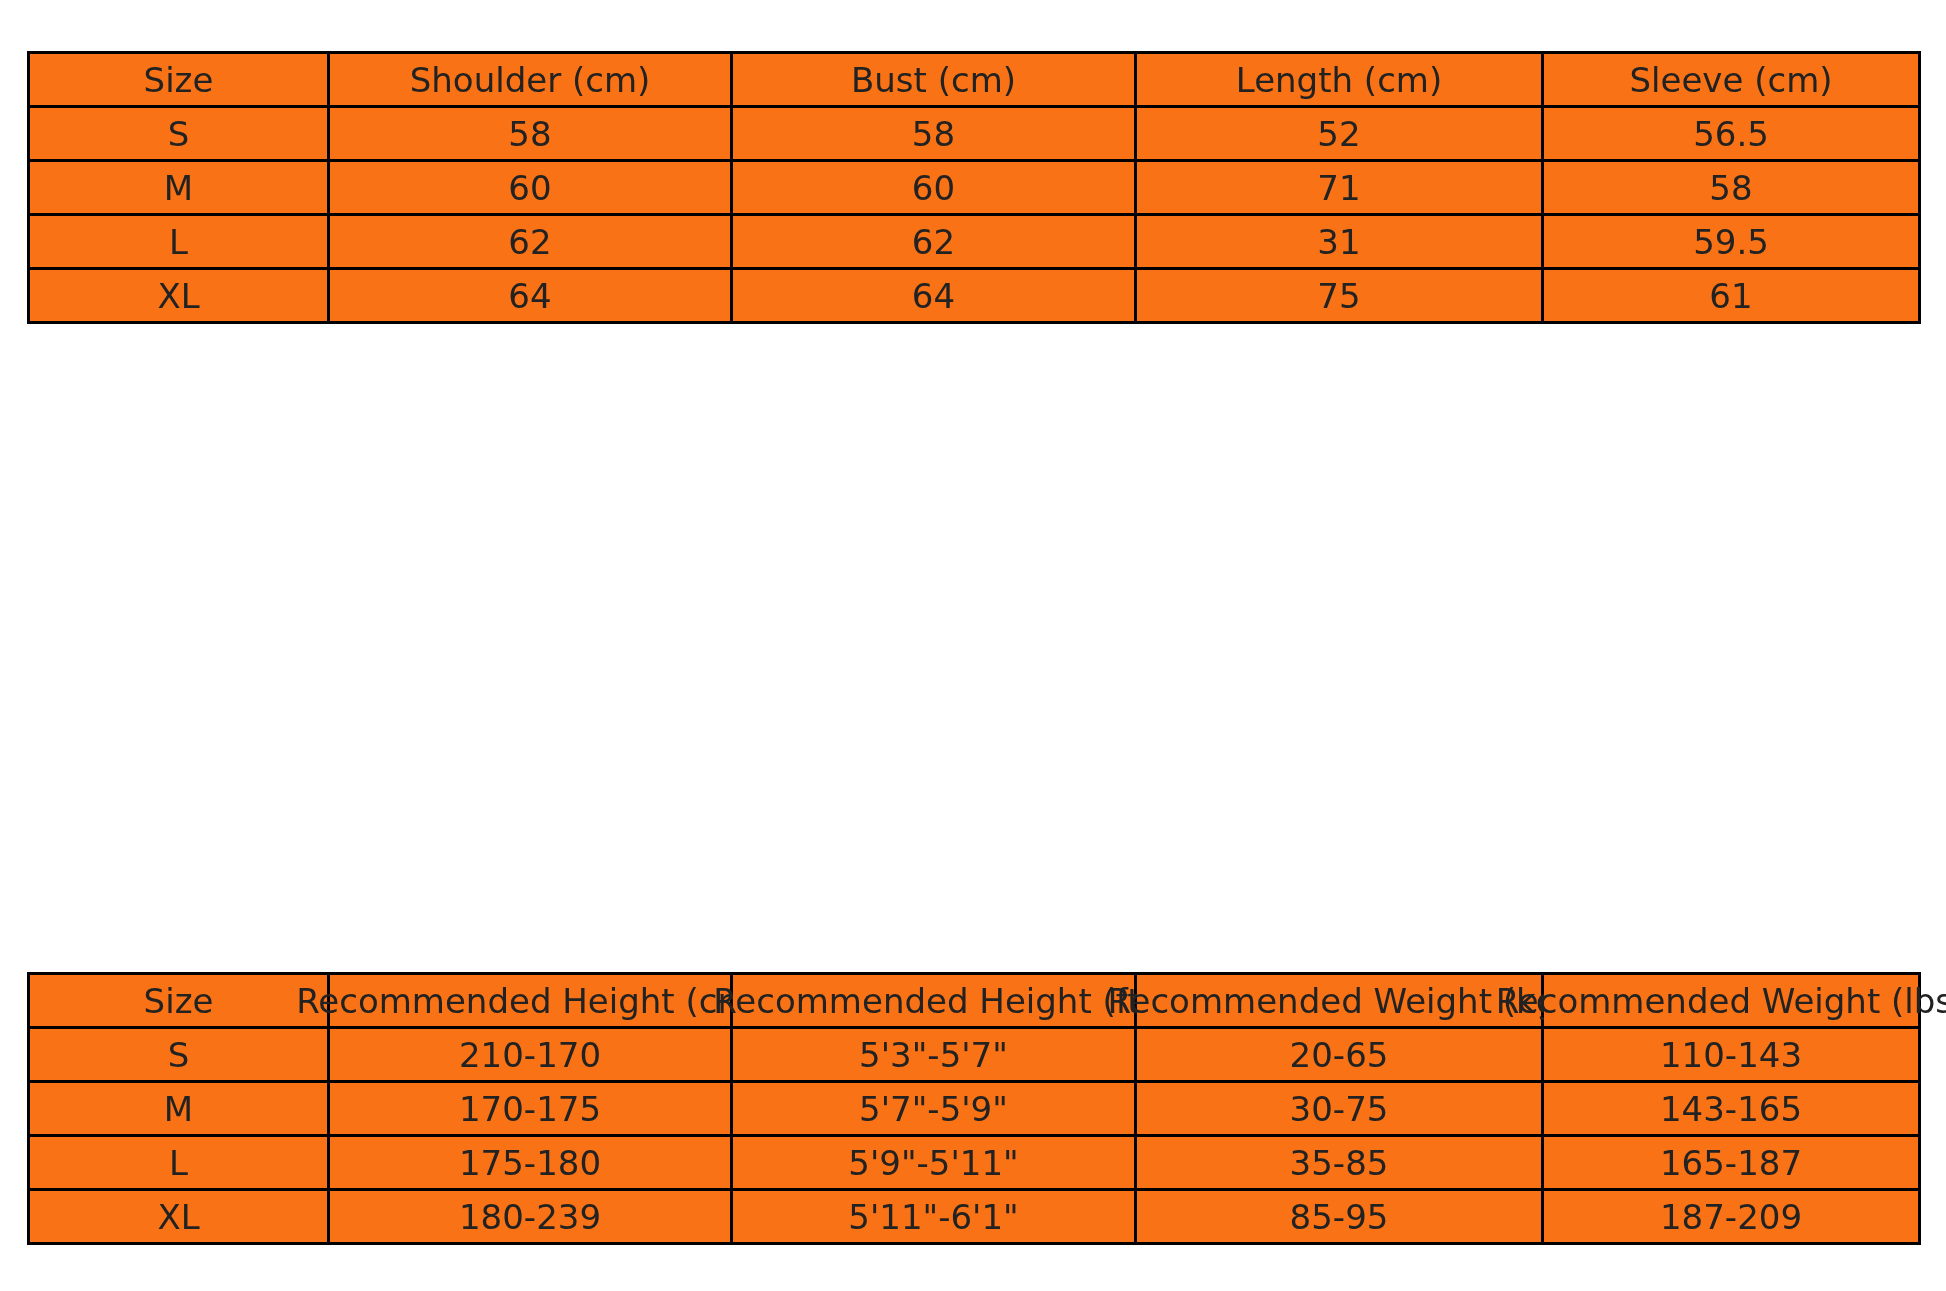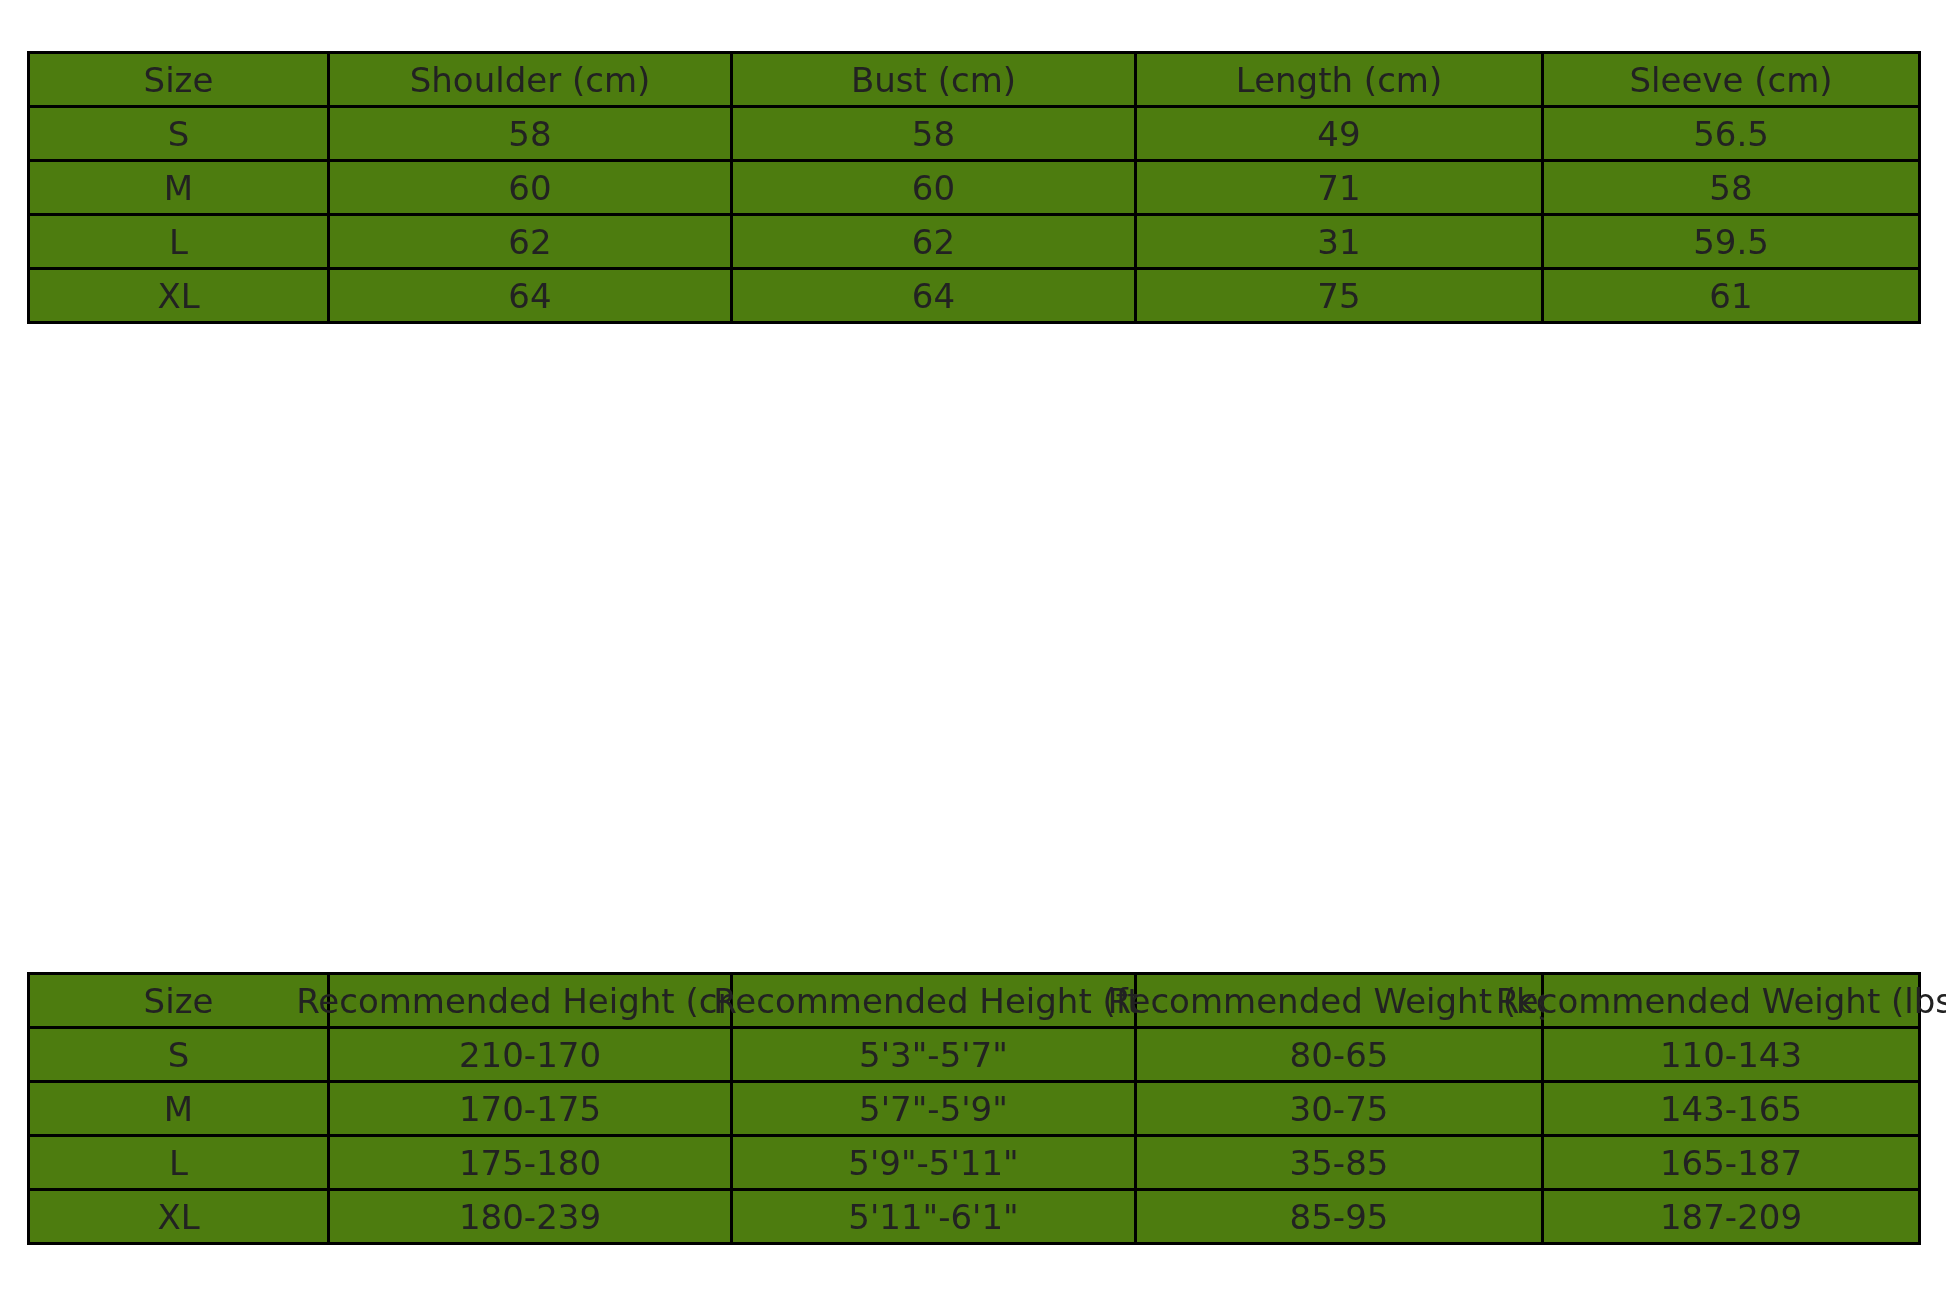--- a/index.html
+++ b/index.html
@@ -20,21 +20,21 @@
     position: absolute;
     left: 27px;
     border-collapse: collapse;
     table-layout: fixed;
   }
   #table-0 { top: 51px; }
   #table-1 { top: 972px; }
   table.size-table th,
   table.size-table td {
     border: 3px solid #000000;
-    background: #4d7c0f;
+    background: #f97316;
     text-align: center;
     vertical-align: middle;
     font-size: 34px;
     font-weight: normal;
     line-height: 1;
     padding: 0;
     height: 51px;
     white-space: nowrap;
   }
   
@@ -69,21 +69,21 @@
           <th>Bust (cm)</th>
           <th>Length (cm)</th>
           <th>Sleeve (cm)</th>
         </tr>
       </thead>
       <tbody>
         <tr>
           <td>S</td>
           <td>58</td>
           <td>58</td>
-          <td>49</td>
+          <td>52</td>
           <td>56.5</td>
         </tr>
         <tr>
           <td>M</td>
           <td>60</td>
           <td>60</td>
           <td>71</td>
           <td>58</td>
         </tr>
         <tr>
@@ -127,21 +127,21 @@
           <th>
             <span class="overflow-label">Recommended Weight (lbs)</span>
           </th>
         </tr>
       </thead>
       <tbody>
         <tr>
           <td>S</td>
           <td>210-170</td>
           <td>5'3"-5'7"</td>
-          <td>80-65</td>
+          <td>20-65</td>
           <td>110-143</td>
         </tr>
         <tr>
           <td>M</td>
           <td>170-175</td>
           <td>5'7"-5'9"</td>
           <td>30-75</td>
           <td>143-165</td>
         </tr>
         <tr>

